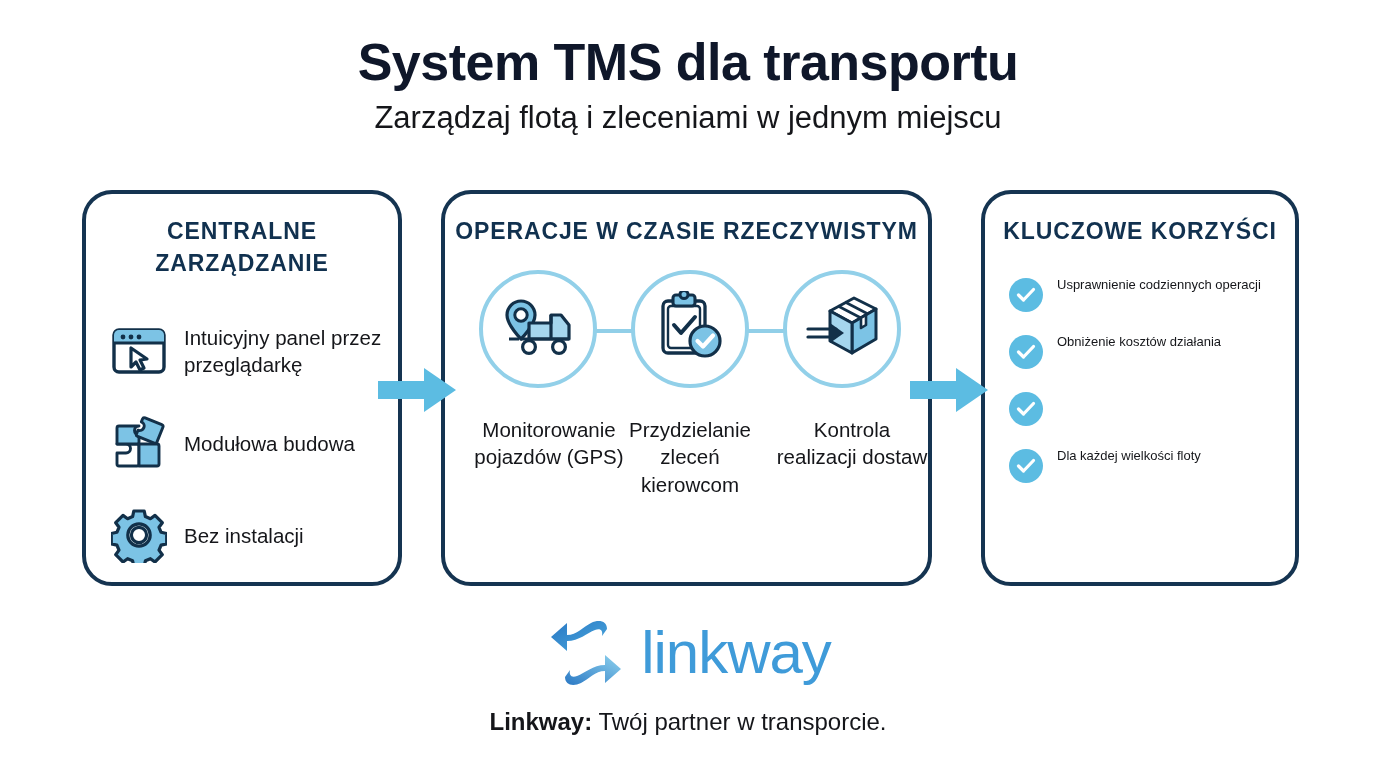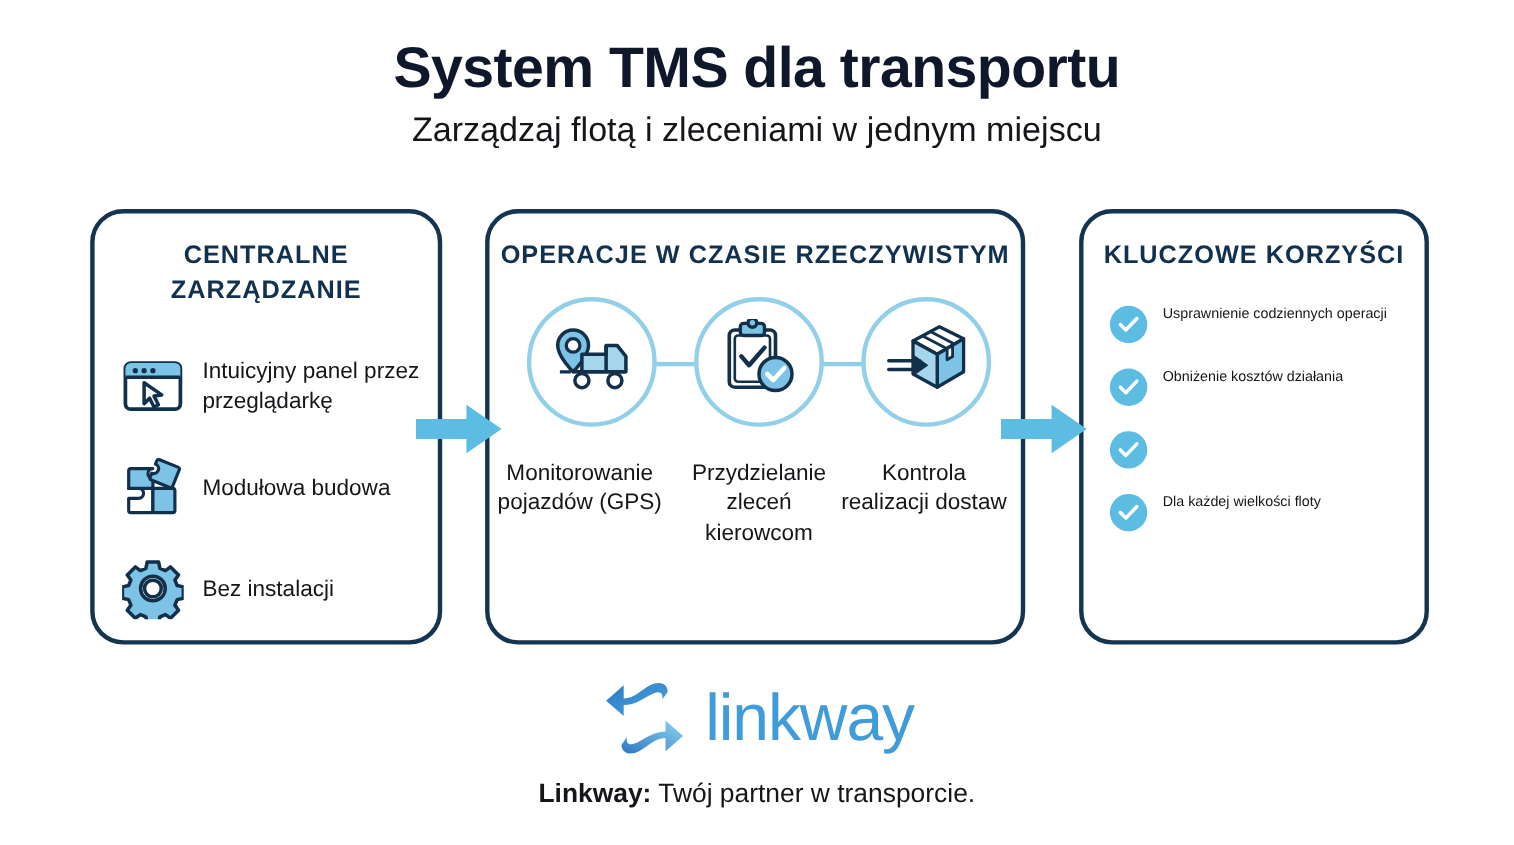--- a/index.html
+++ b/index.html
@@ -138,23 +138,23 @@
   }
   .flow-label {
     position: absolute;
     top: 0;
     width: 160px;
     text-align: center;
     font-size: 20.5px;
     color: #15161a;
     line-height: 1.35;
   }
-  .flow-label-1 { left: 2px; }
+  .flow-label-1 { left: 24px; }
   .flow-label-2 { left: 165px; }
-  .flow-label-3 { left: 315px; }
+  .flow-label-3 { left: 327px; }
 
   
   .benefit-list {
     margin-top: 28px;
     padding: 0 16px 0 24px;
   }
   .benefit-row {
     display: flex;
     align-items: flex-start;
     gap: 14px;

